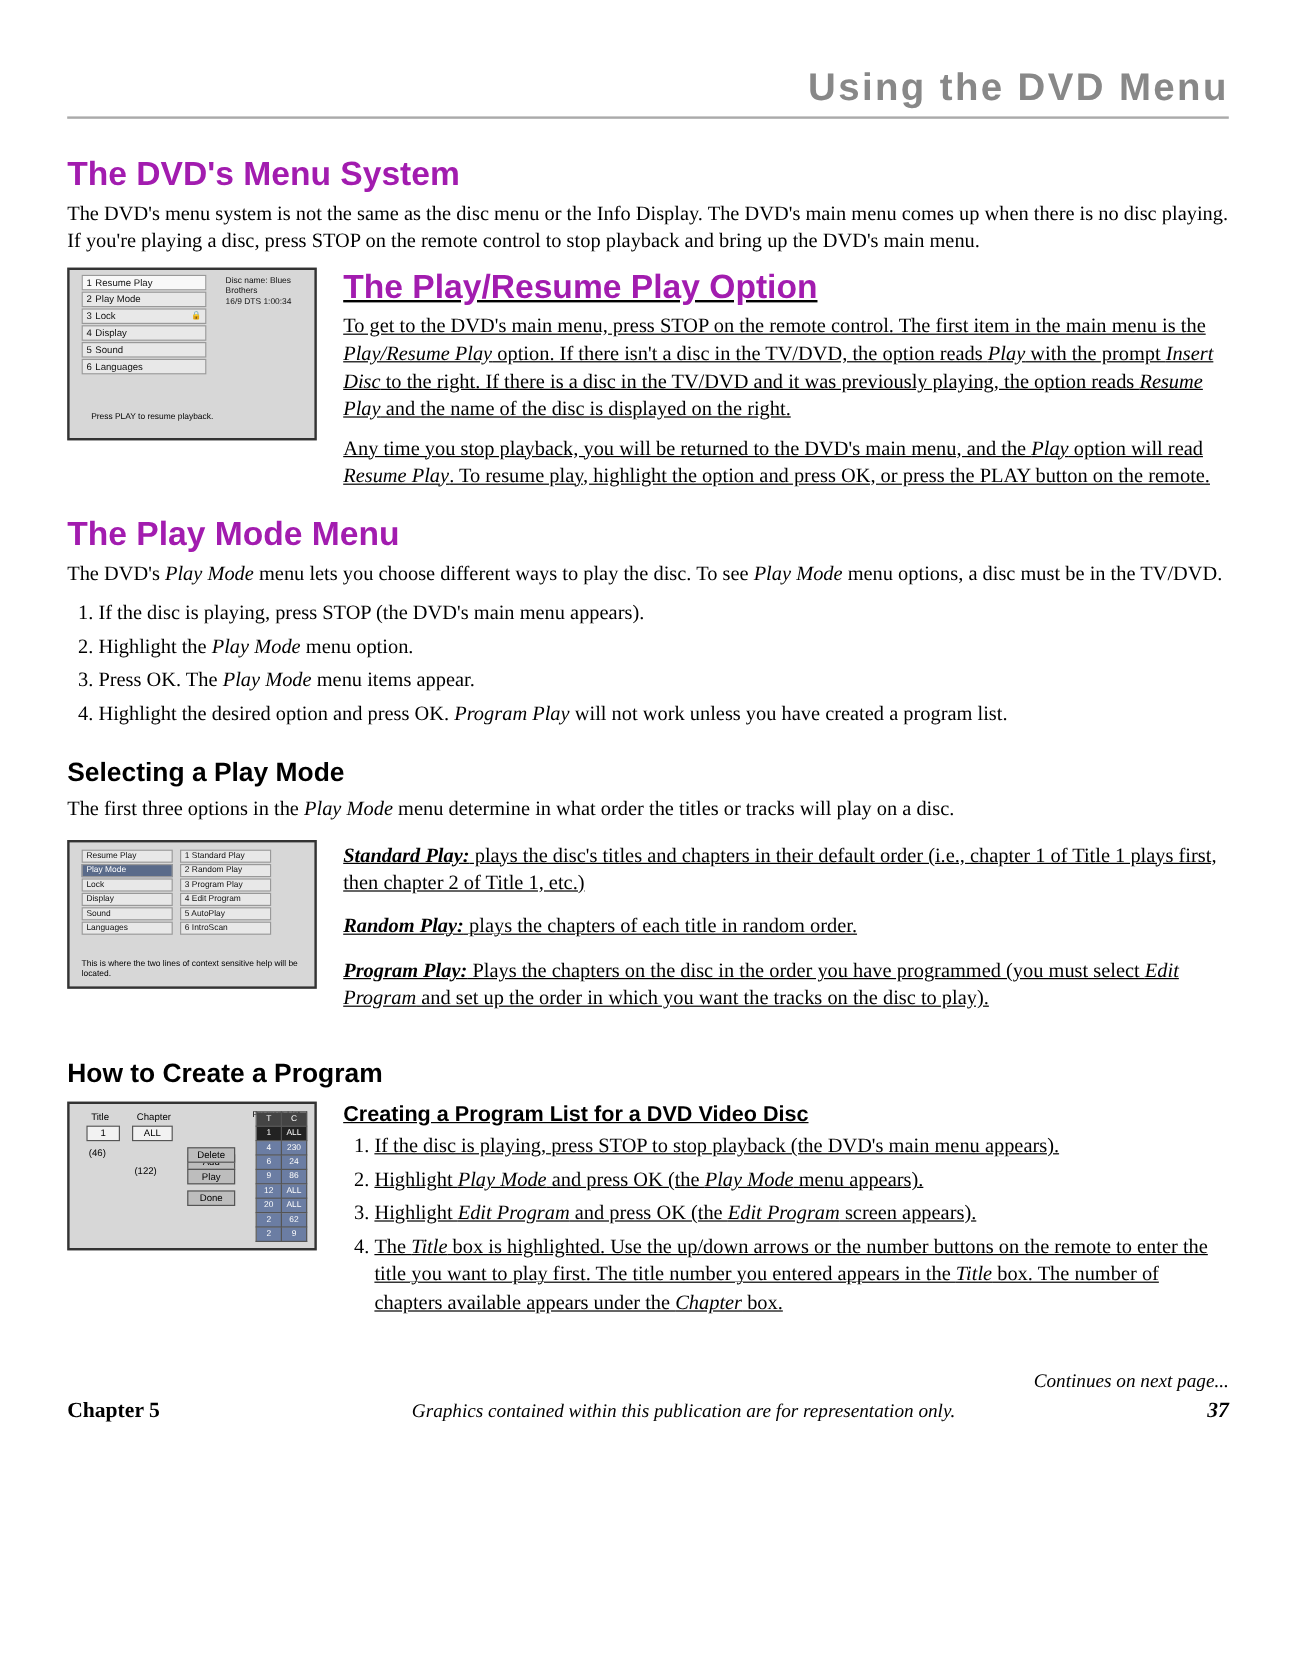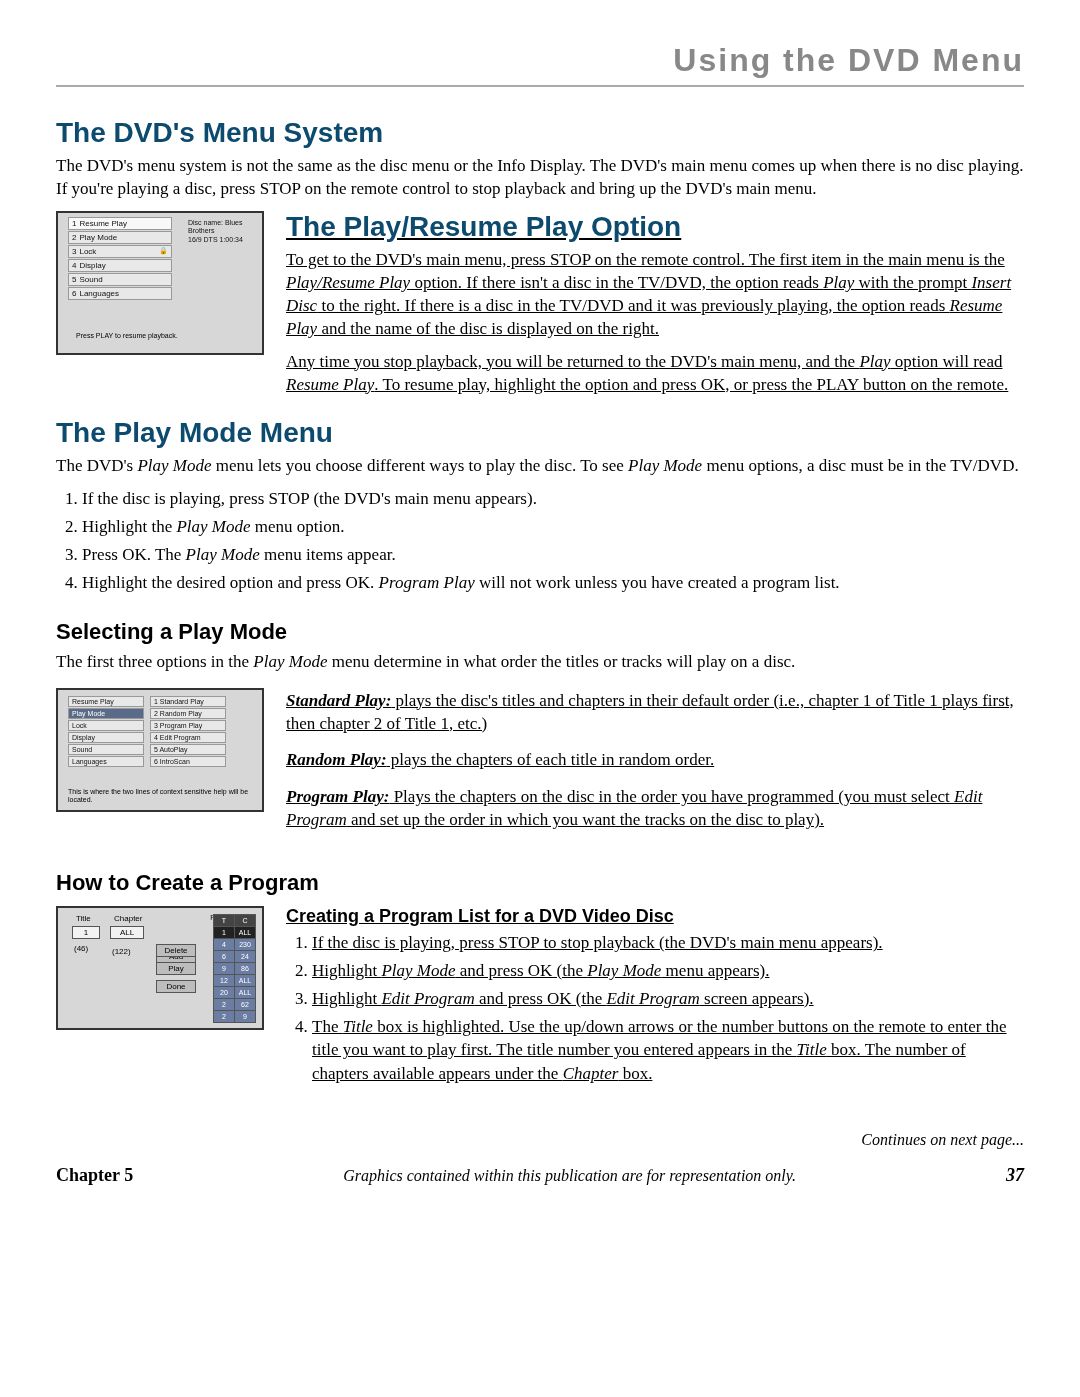--- a/index.html
+++ b/index.html
@@ -9,42 +9,42 @@
     width: 1080px;
     background: #fff;
     font-family: Garamond, "Times New Roman", serif;
     color: #000;
   }
   .page {
     width: 1080px;
     height: 1230px;
     position: relative;
     box-sizing: border-box;
-    padding: 42px 56px 40px 56px;
+    padding: 54px 56px 40px 56px;
   }
   .chapter-title {
     font-family: Verdana, Geneva, sans-serif;
     color: #888;
     font-weight: 700;
     font-size: 32px;
     text-align: right;
     letter-spacing: 2px;
     margin: 0 0 6px 0;
   }
   hr.sep {
     border: none;
     border-top: 2px solid #aaa;
     margin: 0 0 30px 0;
   }
   h2.sect {
     font-family: "Segoe UI", "Helvetica Neue", Arial, sans-serif;
     font-weight: 700;
     font-size: 28px;
     margin: 10px 0 6px 0;
-    color: #0c4a6e;
+    color: #a21caf;
   }
   h3.subsect {
     font-family: "Segoe UI", "Helvetica Neue", Arial, sans-serif;
     font-weight: 700;
     font-size: 22px;
     margin: 24px 0 2px 0;
   }
   h4.minisect {
     font-family: "Segoe UI", "Helvetica Neue", Arial, sans-serif;
     font-weight: 700;
@@ -321,21 +321,21 @@
 
   <div class="row">
     <div class="fig">
       <div class="fig-screenshot-c">
         <div class="fig-c-label" style="top:6px;left:18px;">Title</div>
         <div class="fig-c-label" style="top:6px;left:56px;">Chapter</div>
         <div class="fig-c-label" style="top:6px;right:12px;font-size:7px;">Program List</div>
         <div class="fig-c-box" style="top:18px;left:14px;width:26px;">1</div>
         <div class="fig-c-box" style="top:18px;left:52px;width:32px;">ALL</div>
         <div class="fig-c-label" style="top:36px;left:16px;">(46)</div>
-        <div class="fig-c-label" style="top:39px;left:54px;">(122)</div>
+        <div class="fig-c-label" style="top:51px;left:54px;">(122)</div>
         <div class="fig-c-btn" style="top:18px;left:98px;margin-top:24px;">Add</div>
         <div class="fig-c-btn" style="top:36px;left:98px;">Delete</div>
         <div class="fig-c-btn" style="top:54px;left:98px;">Play</div>
         <div class="fig-c-btn" style="top:72px;left:98px;">Done</div>
         <table class="pl-table">
           <tbody>
               <tr>
                 <td class="hdr">T</td>
                 <td class="hdr">C</td>
               </tr>

